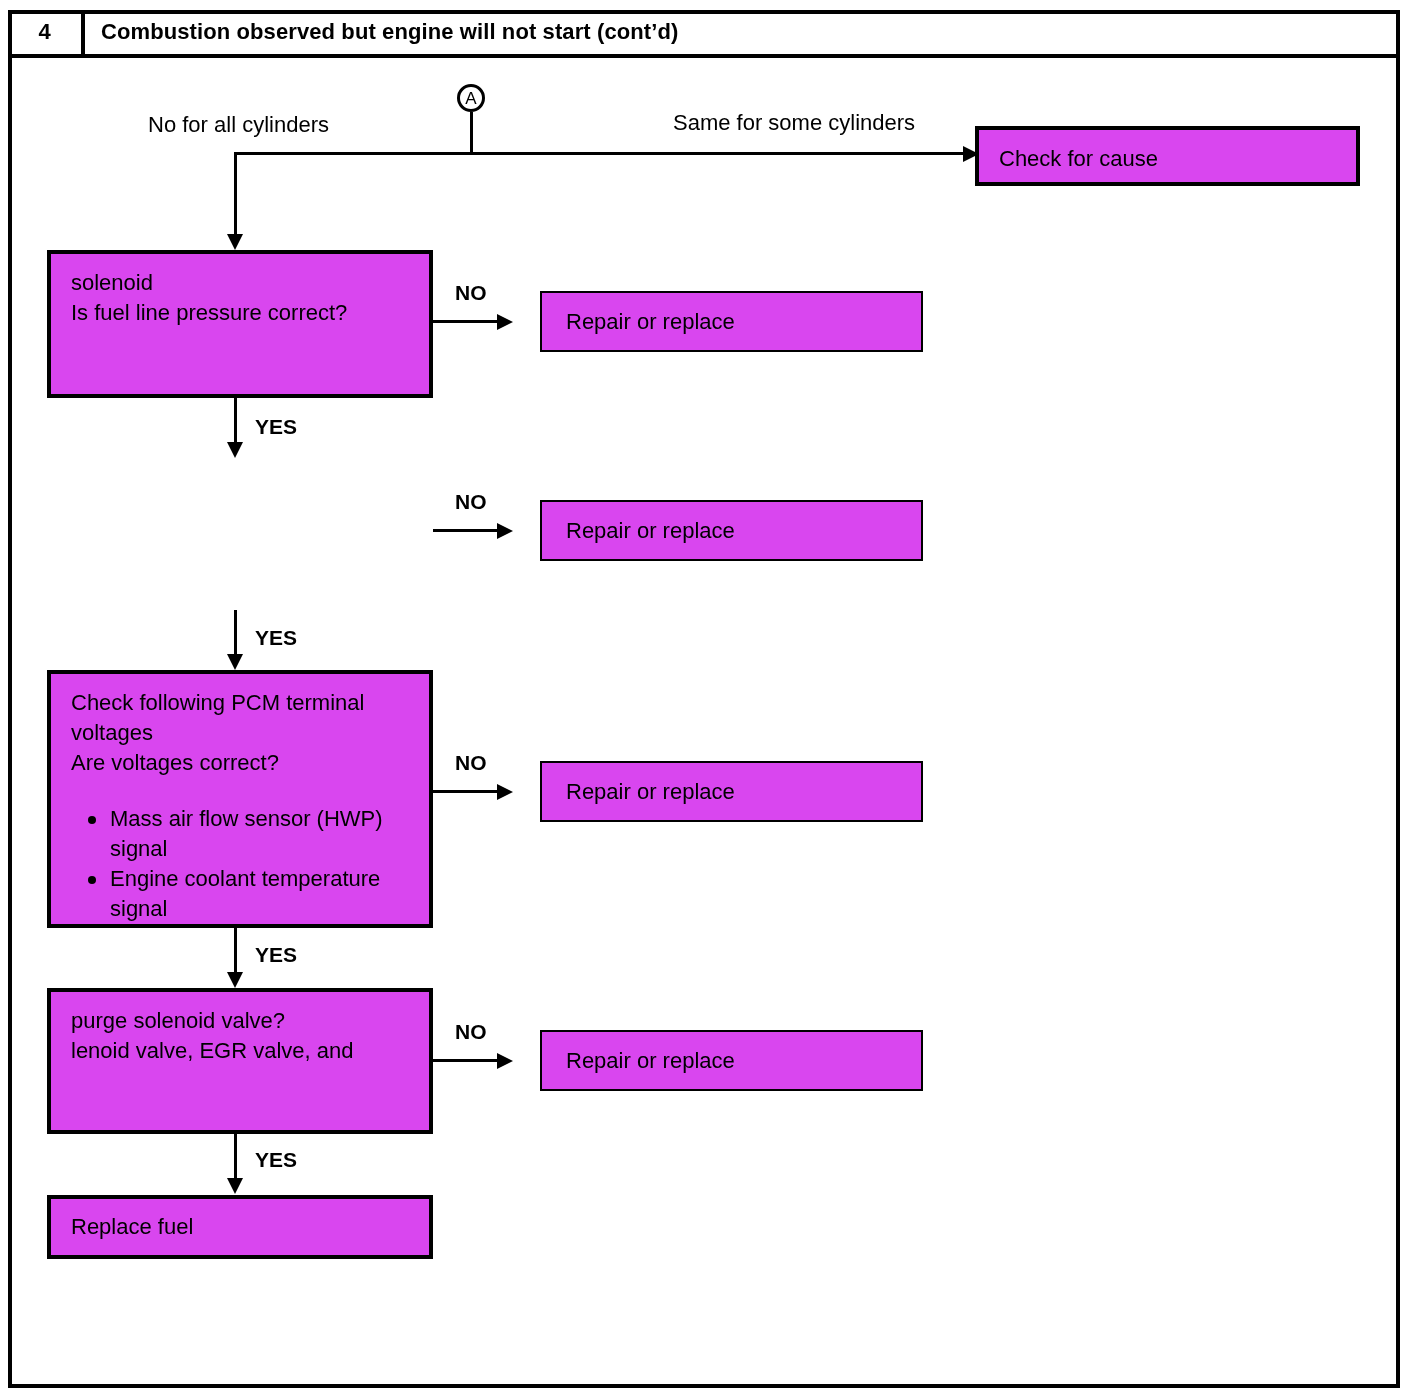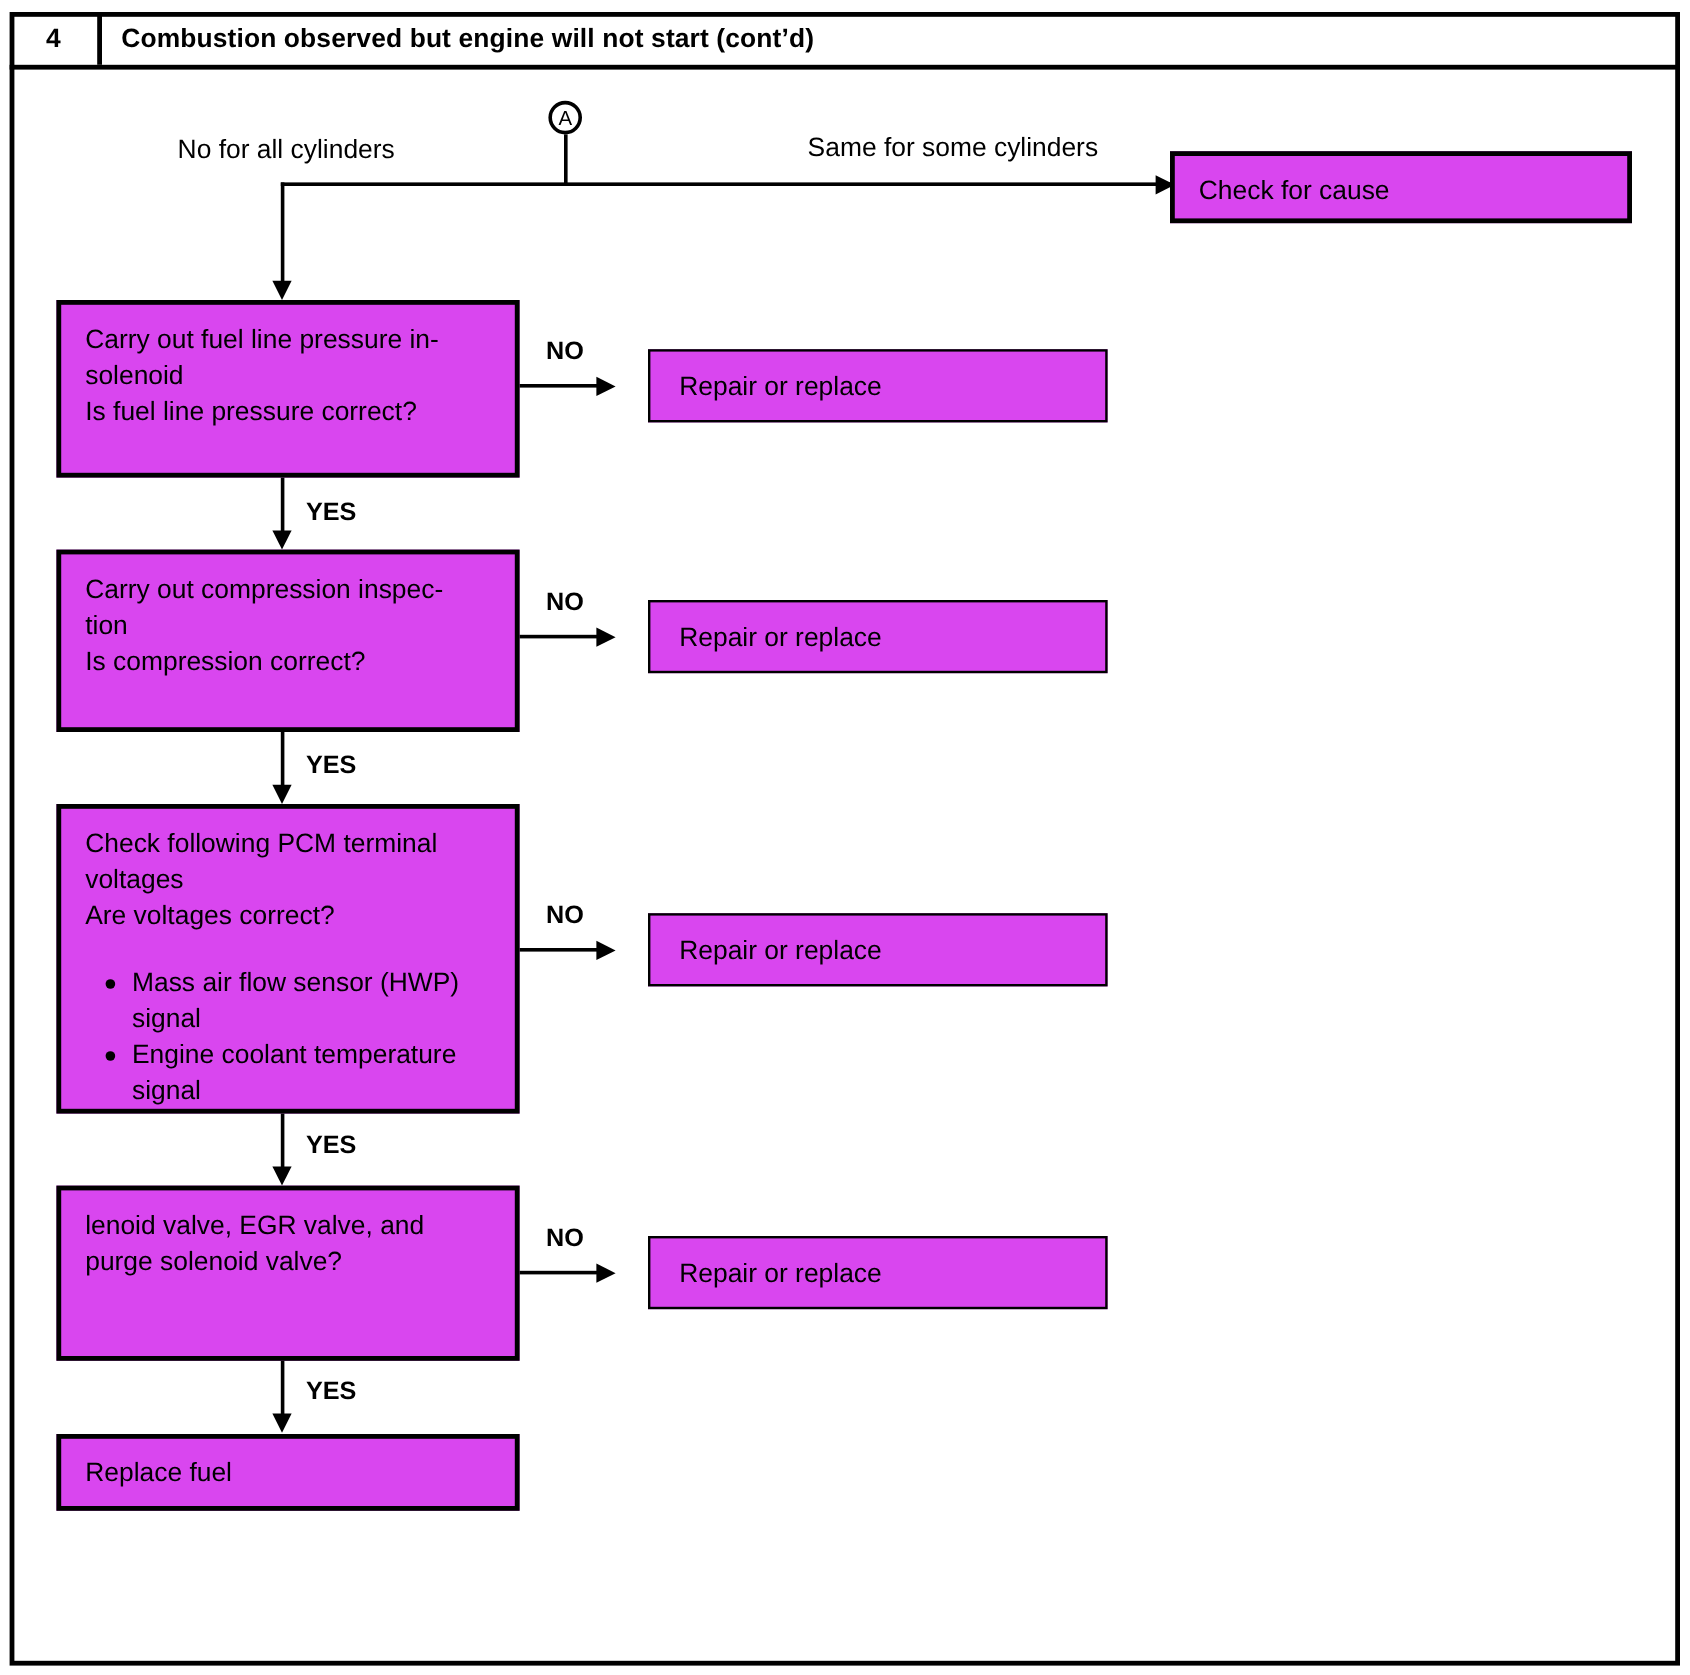--- a/index.html
+++ b/index.html
@@ -73,44 +73,36 @@
 
   <div class="ln v" style="left:234px;top:152px;height:84px;"></div>
   <div class="arr-d" style="left:227px;top:234px;"></div>
 
   <div class="box thick" style="left:975px;top:126px;width:385px;height:60px;">
     <div class="box-text">Check for cause</div>
   </div>
 
   <div class="box thick" style="left:47px;top:250px;width:386px;height:148px;">
     <div class="box-text">
-      <div>Carry out fuel line pressure in-</div>
       <div>solenoid</div>
       <div>Is fuel line pressure correct?</div>
     </div>
   </div>
 
   <div class="ln h" style="left:433px;top:320px;width:70px;"></div>
   <div class="arr-r" style="left:497px;top:314px;"></div>
   <div class="lbl bold" style="left:455px;top:281px;">NO</div>
   <div class="box thin" style="left:512px;top:291px;width:383px;height:61px;">
     <div class="box-text">Repair or replace</div>
   </div>
 
   <div class="ln v" style="left:234px;top:398px;height:48px;"></div>
   <div class="arr-d" style="left:227px;top:442px;"></div>
   <div class="lbl bold" style="left:255px;top:415px;">YES</div>
 
-  <div class="box thick" style="left:47px;top:458px;width:386px;height:152px;">
-    <div class="box-text">
-      <div>Carry out compression inspec-</div>
-      <div>tion</div>
-      <div>Is compression correct?</div>
-    </div>
-  </div>
   <div class="ln h" style="left:433px;top:529px;width:70px;"></div>
   <div class="arr-r" style="left:497px;top:523px;"></div>
   <div class="lbl bold" style="left:455px;top:490px;">NO</div>
   <div class="box thin" style="left:512px;top:500px;width:383px;height:61px;">
     <div class="box-text">Repair or replace</div>
   </div>
   <div class="ln v" style="left:234px;top:610px;height:48px;"></div>
   <div class="arr-d" style="left:227px;top:654px;"></div>
   <div class="lbl bold" style="left:255px;top:626px;">YES</div>
 
@@ -130,22 +122,22 @@
   <div class="lbl bold" style="left:455px;top:751px;">NO</div>
   <div class="box thin" style="left:512px;top:761px;width:383px;height:61px;">
     <div class="box-text">Repair or replace</div>
   </div>
   <div class="ln v" style="left:234px;top:928px;height:48px;"></div>
   <div class="arr-d" style="left:227px;top:972px;"></div>
   <div class="lbl bold" style="left:255px;top:943px;">YES</div>
 
   <div class="box thick" style="left:47px;top:988px;width:386px;height:146px;">
     <div class="box-text">
+      <div>purge solenoid valve?</div>
       <div>lenoid valve, EGR valve, and</div>
-      <div>purge solenoid valve?</div>
     </div>
   </div>
   <div class="ln h" style="left:433px;top:1059px;width:70px;"></div>
   <div class="arr-r" style="left:497px;top:1053px;"></div>
   <div class="lbl bold" style="left:455px;top:1020px;">NO</div>
   <div class="box thin" style="left:512px;top:1030px;width:383px;height:61px;">
     <div class="box-text">Repair or replace</div>
   </div>
   <div class="ln v" style="left:234px;top:1134px;height:48px;"></div>
   <div class="arr-d" style="left:227px;top:1178px;"></div>

